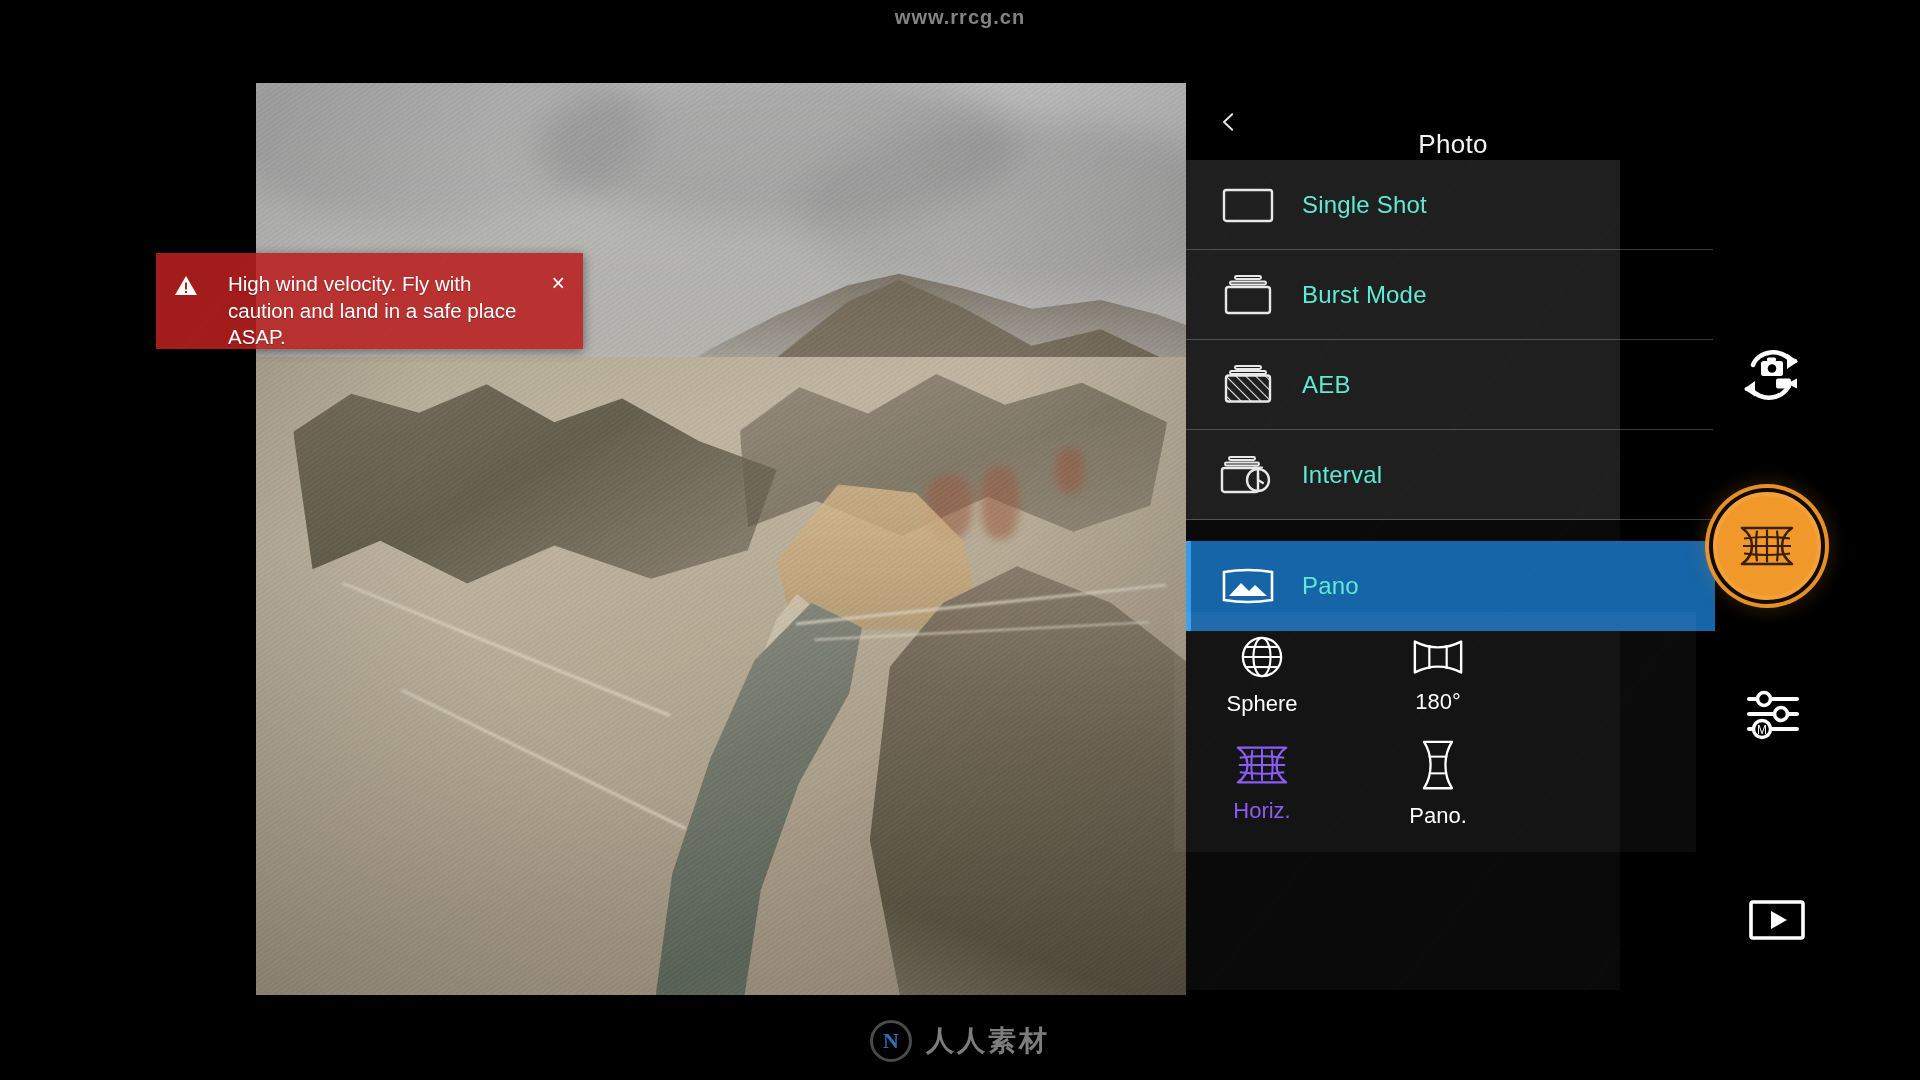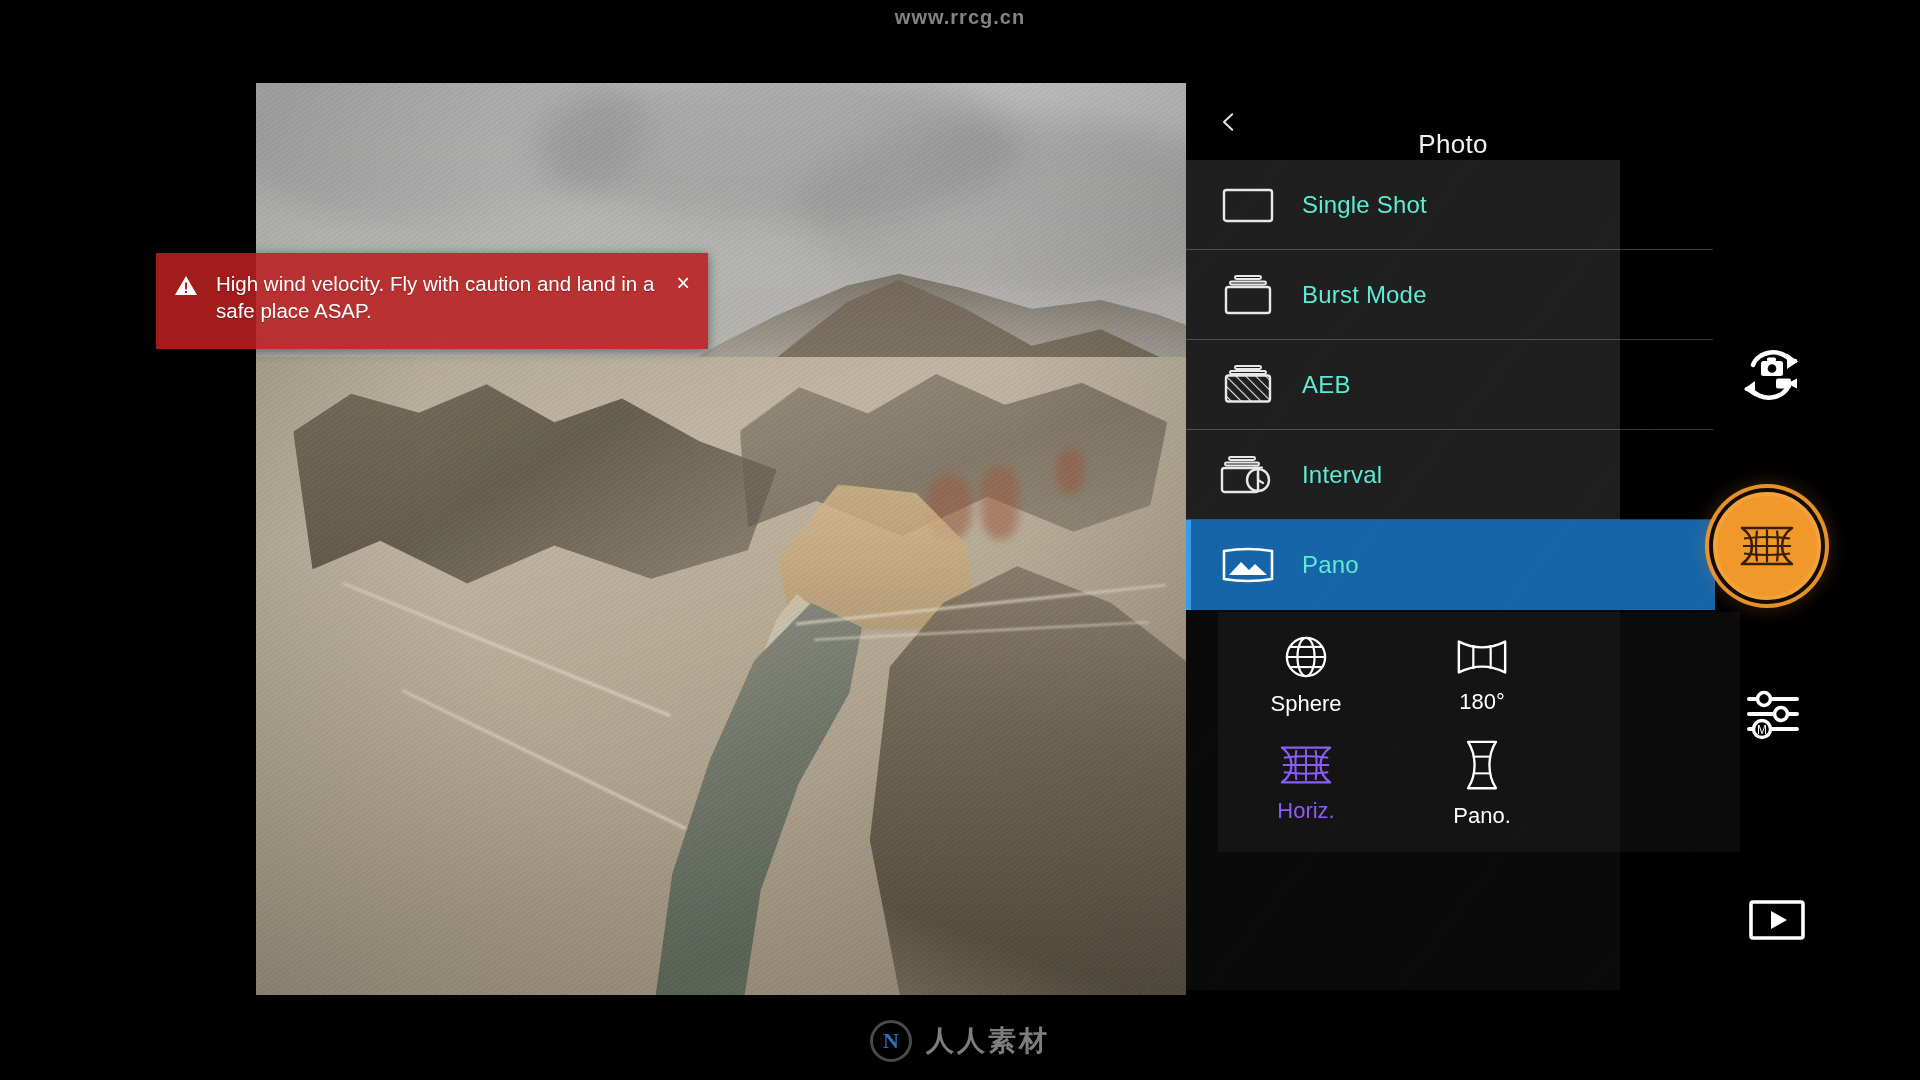--- a/index.html
+++ b/index.html
@@ -154,25 +154,26 @@
   }
   .preview-vig {
     position: absolute; inset: 0;
     background: radial-gradient(ellipse at 50% 40%, rgba(0,0,0,0) 45%, rgba(0,0,0,.18) 100%);
   }
 
   
   .toast {
     position: absolute;
     left: 156px; top: 253px;
-    width: 552px; height: 96px;
+    width: 427px; height: 96px;
     background: rgba(185,32,32,.88);
     display: flex; align-items: flex-start;
     padding: 18px 14px 0 18px;
     box-shadow: 0 2px 10px rgba(0,0,0,.45);
+    gap: 12px;
   }
   .toast-warn-icon {
     flex: 0 0 auto; width: 24px; height: 24px; margin-top: 3px;
   }
   .toast-text {
     flex: 1 1 auto;
     color: #fff;
     font-size: 20.5px;
     line-height: 26.5px;
     padding-left: 18px;
@@ -217,39 +218,40 @@
   .mode-row::after {
     content: "";
     position: absolute; left: 0; bottom: 0;
     width: 527px; height: 1px;
     background: rgba(255,255,255,.22);
   }
   .mode-row:last-child::after { display: none; }
   .mode-row.selected {
     background: #1565a8;
     width: 529px;
+    margin-top: 21px;
   }
   .mode-row.selected::after { display: none; }
   .mode-row.selected .sel-bar {
     position: absolute; left: 0; top: 0; width: 5px; height: 100%;
     background: #3a9ce8;
   }
   .mode-icon {
     flex: 0 0 auto;
     width: 64px; height: 48px;
     margin-left: 30px;
     display: flex; align-items: center; justify-content: center;
   }
   .mode-label {
     color: #5eead4; font-size: 24px; margin-left: 22px; letter-spacing: .2px;
   }
 
   
   .pano-opts {
-    position: absolute; left: 1218px; top: 612px;
+    position: absolute; left: 1174px; top: 612px;
     width: 522px;
     display: flex; flex-wrap: wrap;
     background: rgba(255,255,255,.045);
     padding-top: 10px;
     padding-bottom: 14px;
   }
   .pano-opt {
     width: 176px;
     height: 108px;
     display: flex; flex-direction: column;

